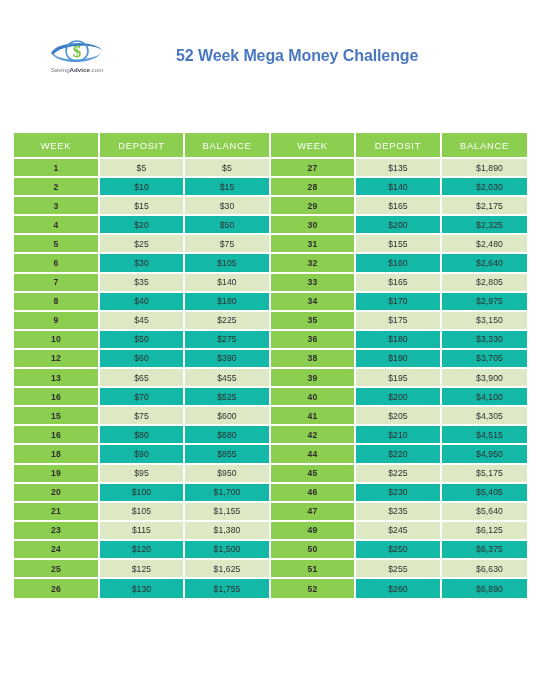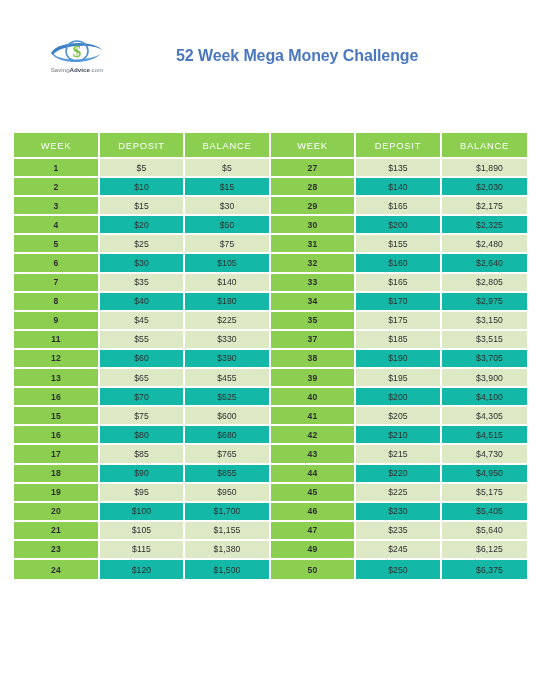--- a/index.html
+++ b/index.html
@@ -220,27 +220,27 @@
             <td class="val">$2,975</td>
           </tr>
           <tr class="odd">
             <td class="wk">9</td>
             <td class="val">$45</td>
             <td class="val">$225</td>
             <td class="wk">35</td>
             <td class="val">$175</td>
             <td class="val">$3,150</td>
           </tr>
-          <tr class="odd">
-            <td class="wk">11</td>
-            <td class="val">$55</td>
-            <td class="val">$330</td>
-            <td class="wk">37</td>
-            <td class="val">$185</td>
-            <td class="val">$3,515</td>
+          <tr class="even">
+            <td class="wk">10</td>
+            <td class="val">$50</td>
+            <td class="val">$275</td>
+            <td class="wk">36</td>
+            <td class="val">$180</td>
+            <td class="val">$3,330</td>
           </tr>
           <tr class="even">
             <td class="wk">12</td>
             <td class="val">$60</td>
             <td class="val">$390</td>
             <td class="wk">38</td>
             <td class="val">$190</td>
             <td class="val">$3,705</td>
           </tr>
           <tr class="odd">
@@ -268,28 +268,20 @@
             <td class="val">$4,305</td>
           </tr>
           <tr class="even">
             <td class="wk">16</td>
             <td class="val">$80</td>
             <td class="val">$680</td>
             <td class="wk">42</td>
             <td class="val">$210</td>
             <td class="val">$4,515</td>
           </tr>
-          <tr class="odd">
-            <td class="wk">17</td>
-            <td class="val">$85</td>
-            <td class="val">$765</td>
-            <td class="wk">43</td>
-            <td class="val">$215</td>
-            <td class="val">$4,730</td>
-          </tr>
           <tr class="even">
             <td class="wk">18</td>
             <td class="val">$90</td>
             <td class="val">$855</td>
             <td class="wk">44</td>
             <td class="val">$220</td>
             <td class="val">$4,950</td>
           </tr>
           <tr class="odd">
             <td class="wk">19</td>
@@ -324,17 +316,33 @@
             <td class="val">$6,125</td>
           </tr>
           <tr class="even">
             <td class="wk">24</td>
             <td class="val">$120</td>
             <td class="val">$1,500</td>
             <td class="wk">50</td>
             <td class="val">$250</td>
             <td class="val">$6,375</td>
           </tr>
+          <tr class="odd">
+            <td class="wk">25</td>
+            <td class="val">$125</td>
+            <td class="val">$1,625</td>
+            <td class="wk">51</td>
+            <td class="val">$255</td>
+            <td class="val">$6,630</td>
+          </tr>
+          <tr class="even">
+            <td class="wk">26</td>
+            <td class="val">$130</td>
+            <td class="val">$1,755</td>
+            <td class="wk">52</td>
+            <td class="val">$260</td>
+            <td class="val">$6,890</td>
+          </tr>
         </tbody>
     </table>
   </div>
 
 </div>
 
 </body></html>

